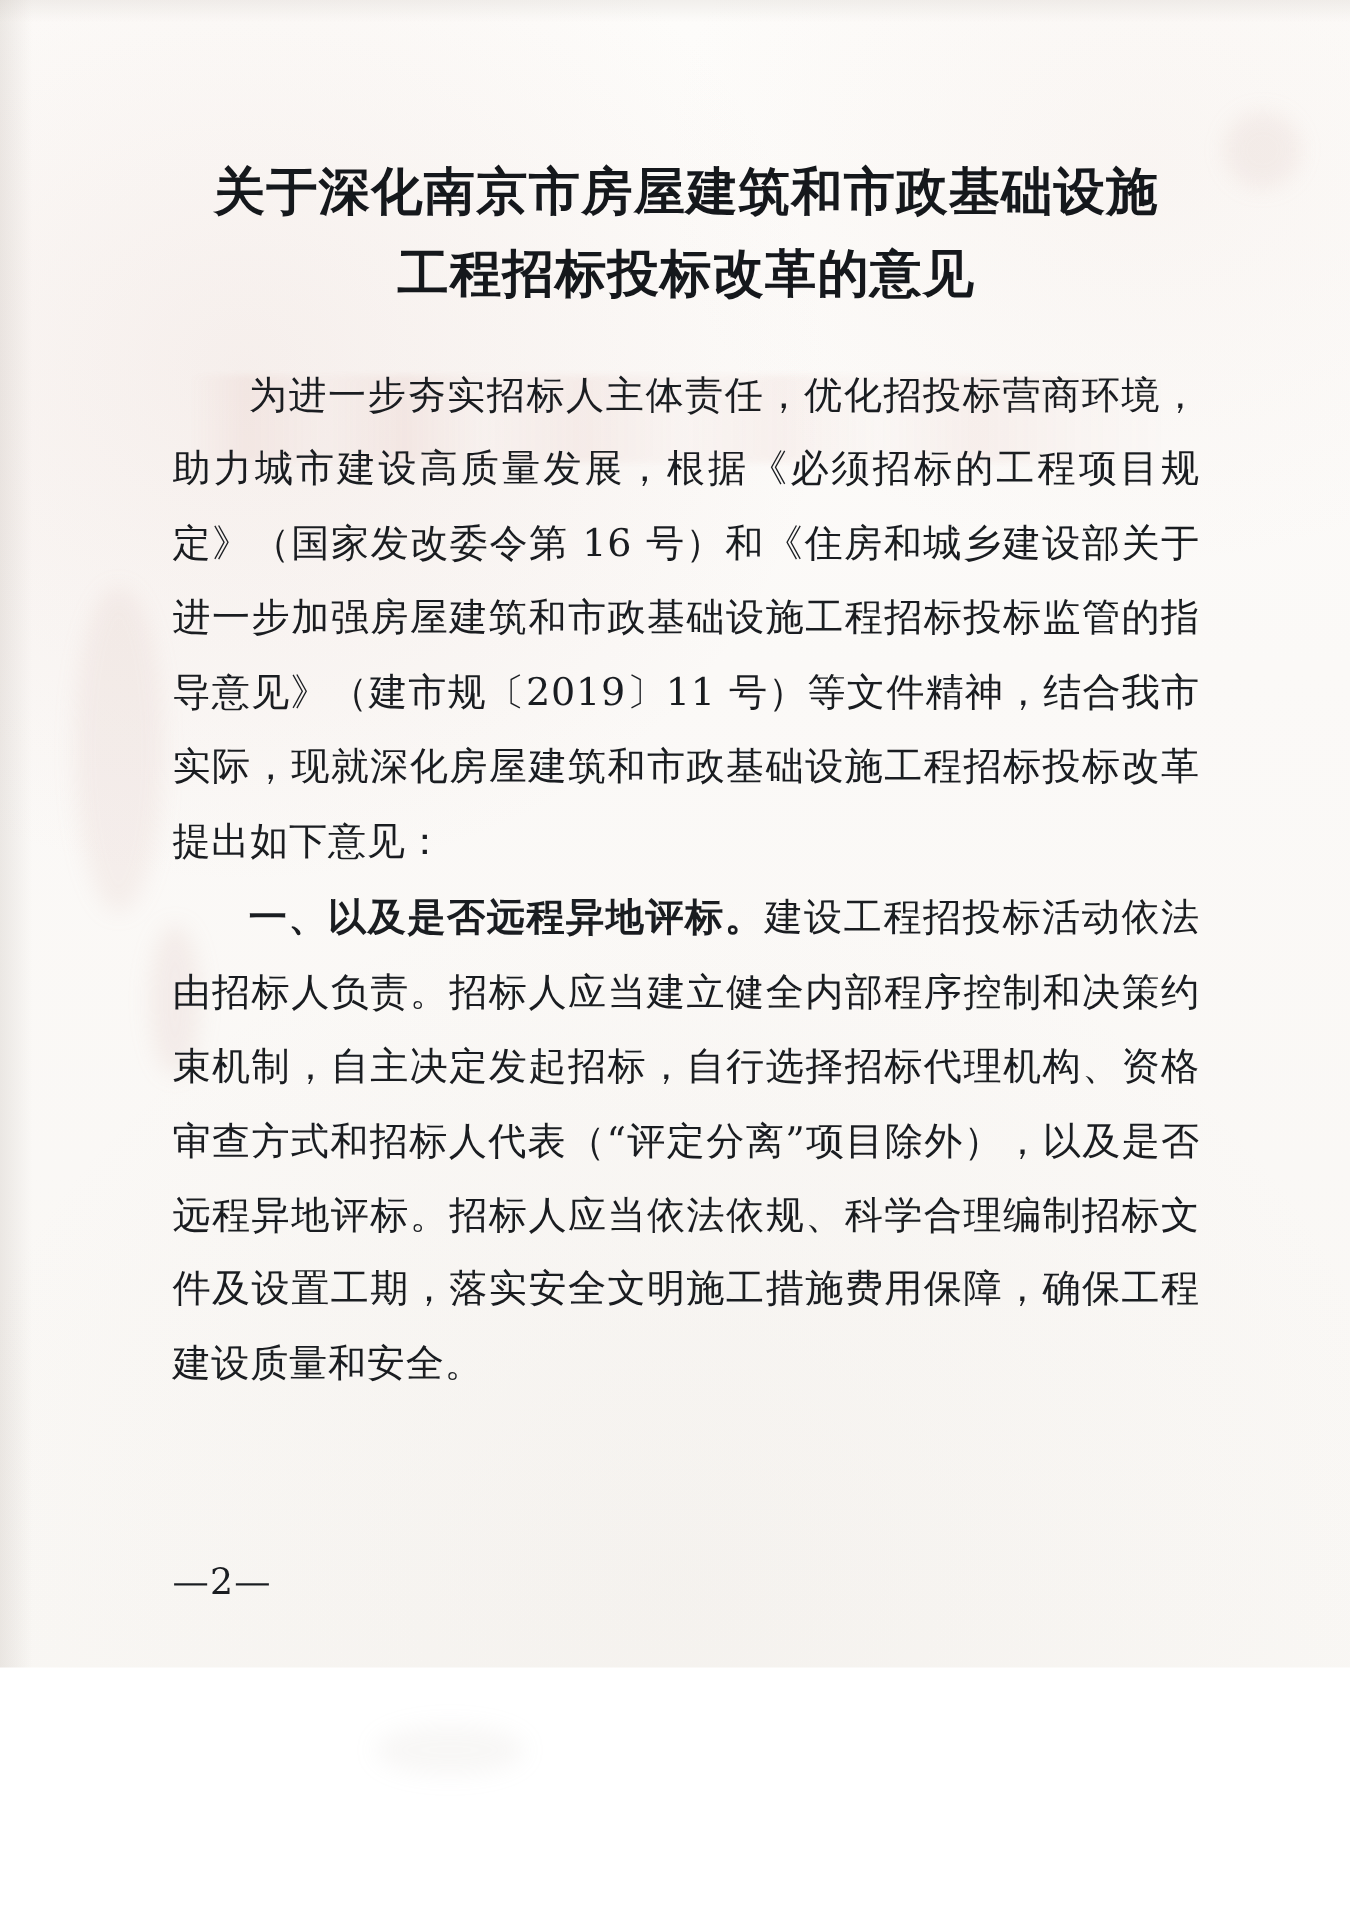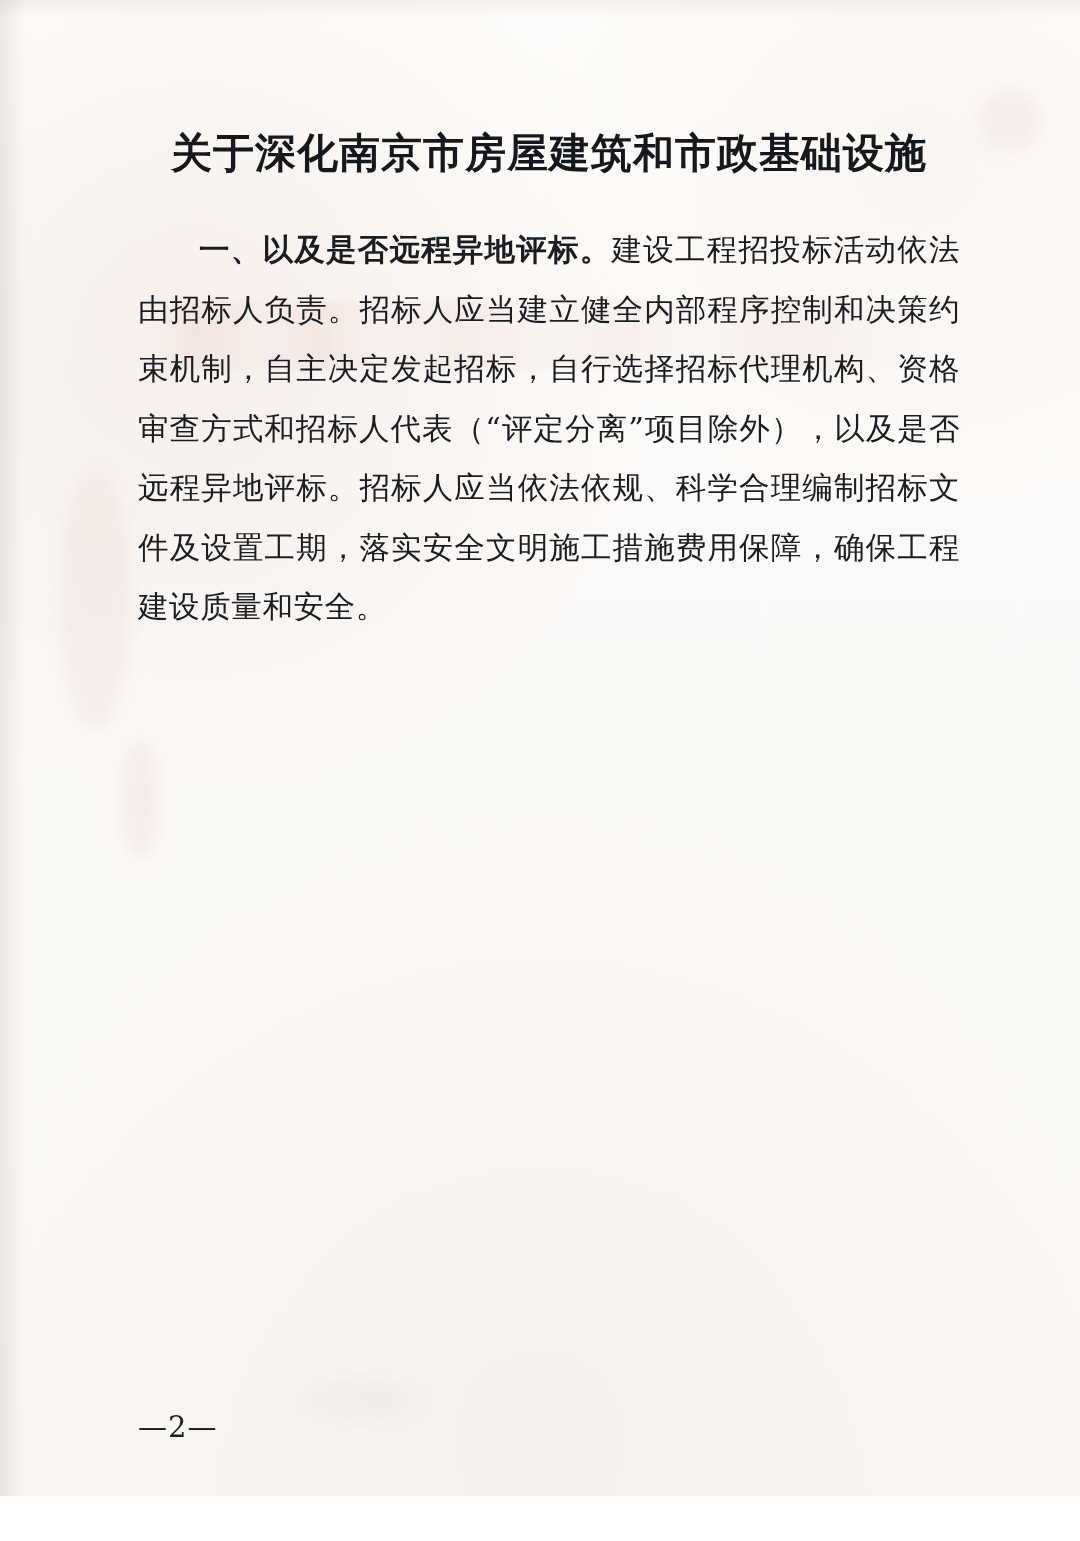--- a/index.html
+++ b/index.html
@@ -9,21 +9,21 @@
   body {
     width: 1080px;
     height: 1541px;
     background: #ffffff;
     font-family: "DejaVu Serif", serif;
     overflow: hidden;
   }
   .page {
     position: relative;
     width: 1080px;
-    height: 1496px;
+    height: 1334px;
     background:
       radial-gradient(ellipse 70% 50% at 18% 22%, rgba(214,178,170,0.16), rgba(255,255,255,0) 62%),
       radial-gradient(ellipse 60% 40% at 85% 10%, rgba(220,190,180,0.10), rgba(255,255,255,0) 60%),
       radial-gradient(ellipse 80% 60% at 50% 95%, rgba(205,195,185,0.10), rgba(255,255,255,0) 70%),
       linear-gradient(180deg, #fdfcfa 0%, #fbf9f7 40%, #f9f7f4 100%);
     box-sizing: border-box;
   }
   
   .stamp-ghost {
     position: absolute;
@@ -121,22 +121,26 @@
   <div class="stamp-ghost"></div>
   <div class="smudge" style="left:60px; top:470px; width:70px; height:260px; background:rgba(198,150,140,0.10);"></div>
   <div class="smudge" style="left:120px; top:740px; width:40px; height:120px; background:rgba(198,150,140,0.12);"></div>
   <div class="smudge" style="left:980px; top:90px; width:60px; height:60px; background:rgba(200,160,150,0.12);"></div>
   <div class="smudge" style="left:300px; top:1380px; width:120px; height:40px; background:rgba(190,180,170,0.10);"></div>
 
   <div class="content">
 
     <h1 class="doc-title">
       <span class="tline">关于深化南京市房屋建筑和市政基础设施</span>
+      <span class="tline">工程招标投标改革的意见</span>
     </h1>
 
+    <p class="para">
+      <span>为进一步夯实招标人主体责任，优化招投标营商环境，助力城市建设高质量发展，根据《必须招标的工程项目规定》（国家发改委令第 16 号）和《住房和城乡建设部关于进一步加强房屋建筑和市政基础设施工程招标投标监管的指导意见》（建市规〔2019〕11 号）等文件精神，结合我市实际，现就深化房屋建筑和市政基础设施工程招标投标改革提出如下意见：</span>
+    </p>
 
     <p class="para">
       <b>一、以及是否远程异地评标。</b><span>建设工程招投标活动依法由招标人负责。招标人应当建立健全内部程序控制和决策约束机制，自主决定发起招标，自行选择招标代理机构、资格审查方式和招标人代表（“评定分离”项目除外），以及是否远程异地评标。招标人应当依法依规、科学合理编制招标文件及设置工期，落实安全文明施工措施费用保障，确保工程建设质量和安全。</span>
     </p>
 
 
   </div>
 
   <div class="page-number">—2—</div>
 

